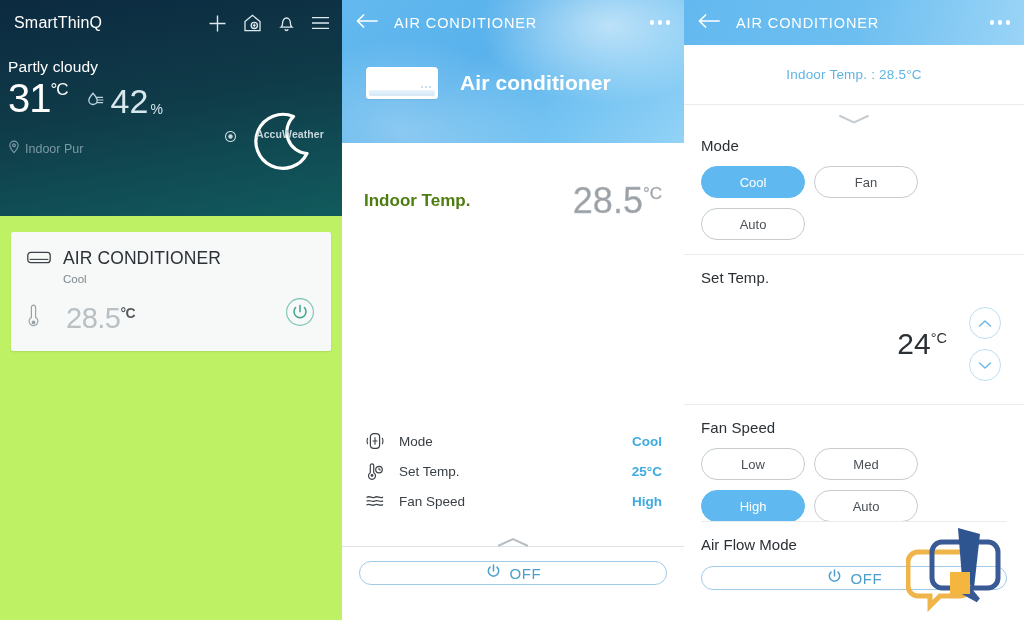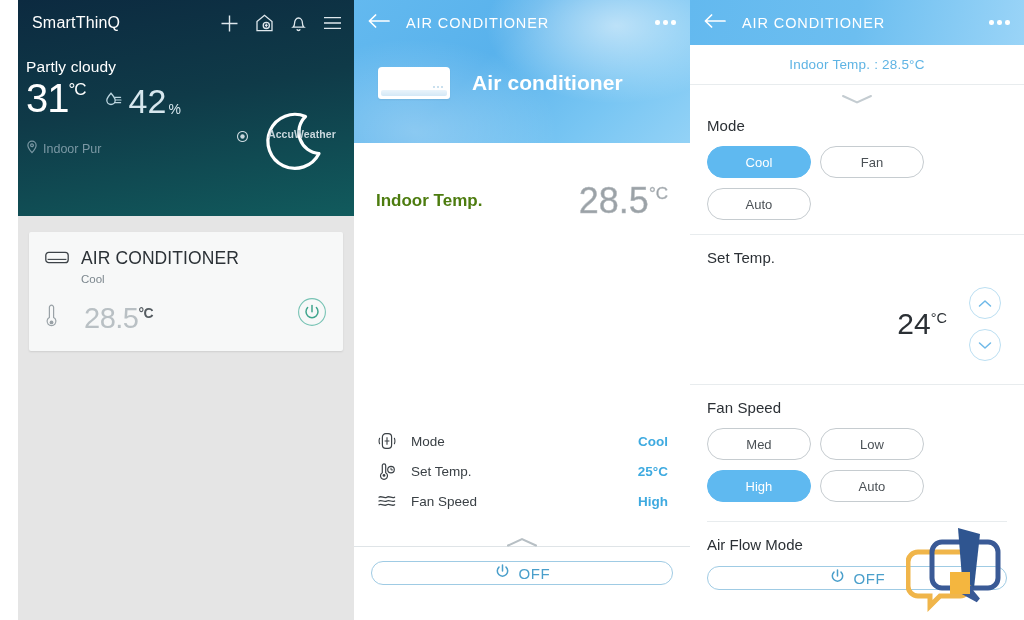--- a/index.html
+++ b/index.html
@@ -5,21 +5,21 @@
   * { box-sizing: border-box; margin: 0; padding: 0; }
   html, body {
     width: 1024px; height: 620px;
     background: #ffffff;
     font-family: "Liberation Sans", sans-serif;
     overflow: hidden;
   }
   #app { position: relative; width: 1024px; height: 620px; display: flex; }
 
   
-  .panel1 { position: relative; width: 342px; height: 620px; background: #e5e5e5; overflow: hidden; margin-left: 18px; }
+  .panel1 { position: relative; width: 342px; height: 620px; background: #bef264; overflow: hidden; }
   .p1-hero {
     position: relative; height: 216px;
     background: linear-gradient(170deg, #0c2a40 0%, #0f3a48 45%, #115b5d 100%);
   }
   .p1-topbar {
     height: 46px; display: flex; align-items: center; padding: 0 12px 0 14px;
   }
   .p1-brand {
     color: #ffffff; font-size: 16px; letter-spacing: .2px; flex: 1; font-weight: 400;
   }
@@ -119,21 +119,21 @@
   }
   .off-btn .txt { color: #4a9fcb; font-size: 15px; letter-spacing: .6px; }
 
   
   .panel3 { position: relative; width: 340px; height: 620px; background: #ffffff; overflow: hidden; }
   .p3-hero {
     height: 45px;
     background: linear-gradient(100deg, #63b9ef 0%, #6cbef0 50%, #9ad4f7 100%);
   }
   .p3-indoorbar {
-    height: 40px; display: flex; align-items: center; justify-content: center;
+    height: 60px; display: flex; align-items: center; justify-content: center;
     border-bottom: 1px solid #e8ecee;
   }
   .p3-indoorbar span { color: #5fb4e4; font-size: 13.5px; letter-spacing: .2px; }
   .p3-collapse { height: 28px; display: flex; align-items: center; justify-content: center; }
 
   .p3-sec { padding: 4px 17px 0 17px; }
   .p3-sec.divided { border-top: 1px solid #e8ecee; margin-top: 14px; padding-top: 14px; }
   .p3-sec-title { font-size: 15px; color: #2b3035; margin-bottom: 12px; letter-spacing: .1px; }
   .p3-chips { display: flex; flex-wrap: wrap; gap: 10px 9px; }
   .chip {
@@ -427,22 +427,22 @@
                 <path d="M1.5 2 7 7l5.5-5"></path>
               </svg>
           </span>
         </span>
       </div>
     </div>
 
     <div class="p3-sec divided">
       <div class="p3-sec-title">Fan Speed</div>
       <div class="p3-chips">
+        <div class="chip">Low</div>
         <div class="chip">Med</div>
-        <div class="chip">Low</div>
         <div class="chip active">High</div>
         <div class="chip">Auto</div>
       </div>
     </div>
 
     <div class="p3-airflow">
       <span class="t">Air Flow Mode</span>
     </div>
 
     <div class="p3-bottom">

